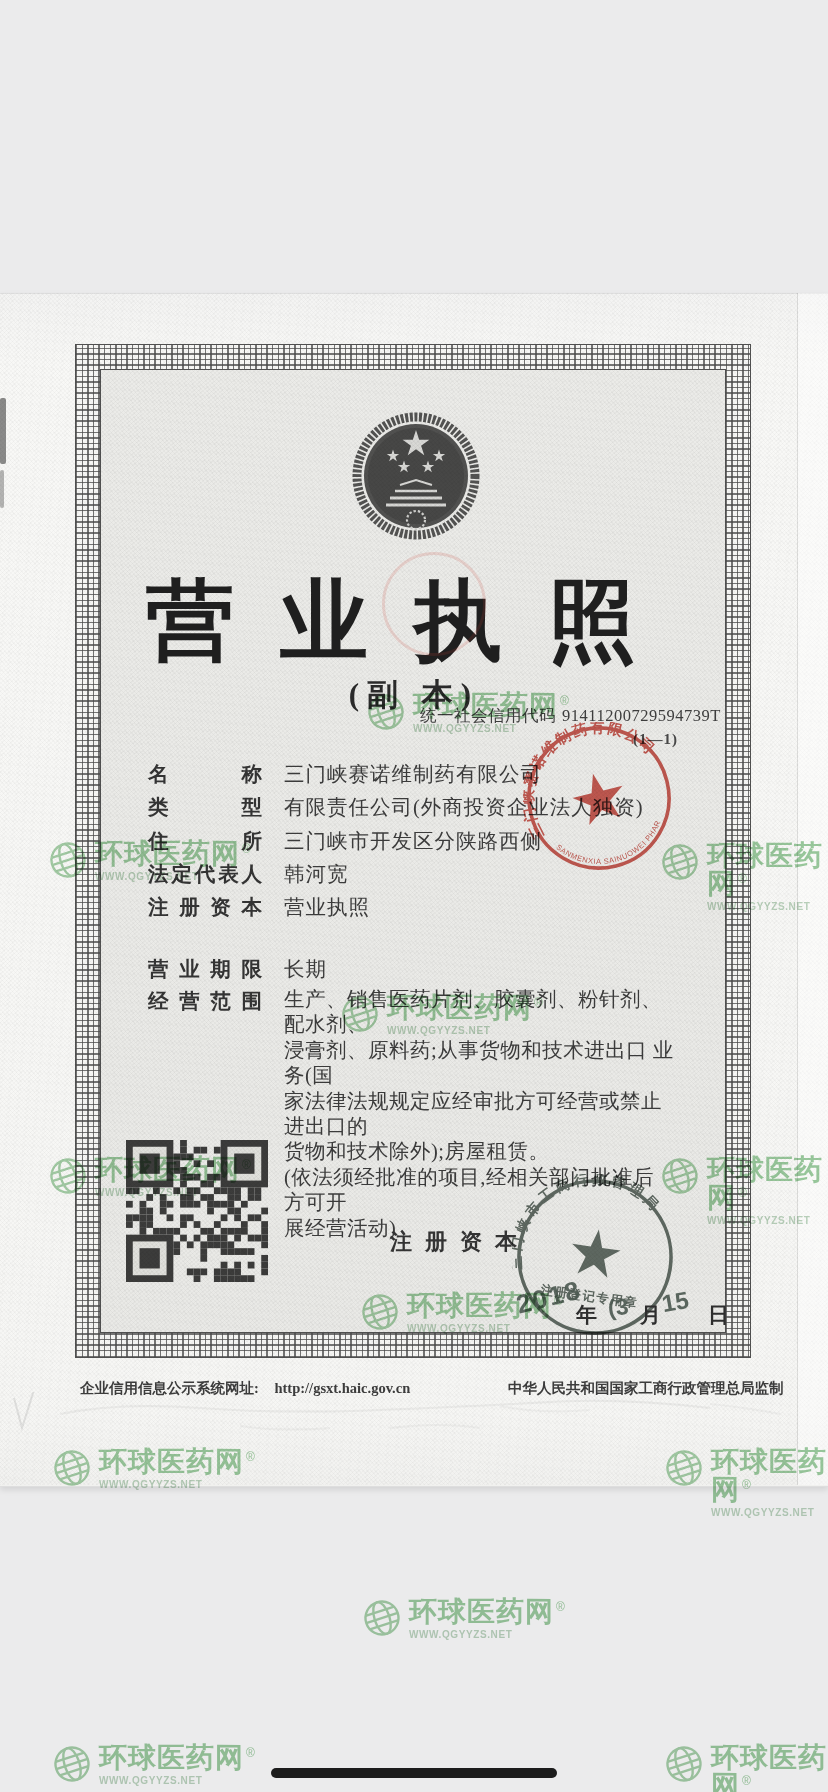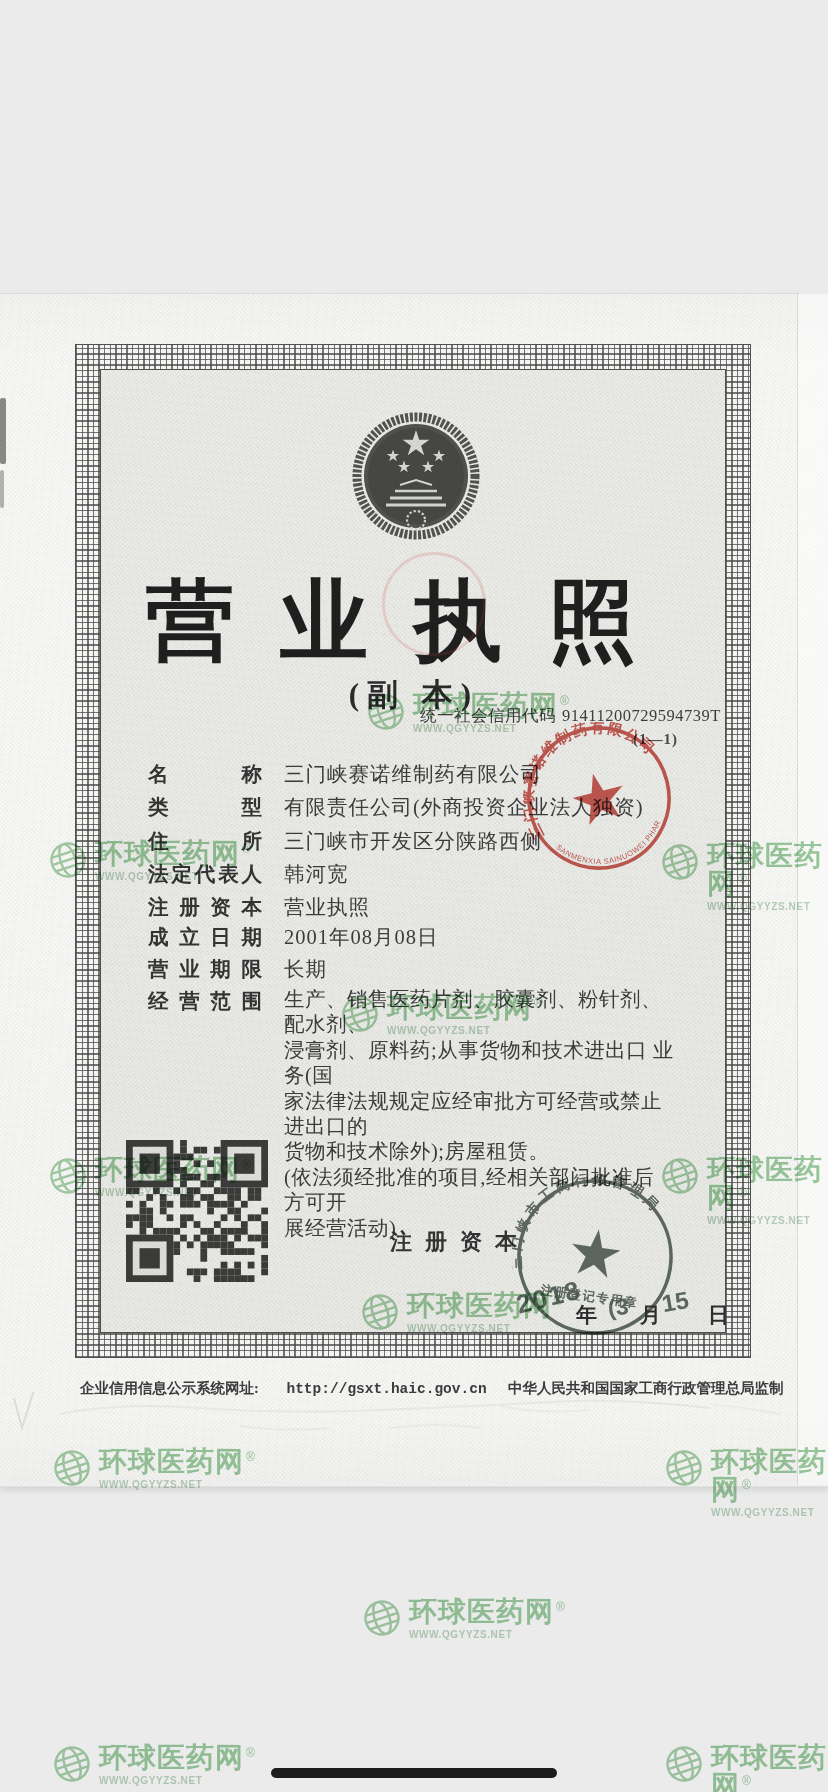--- a/index.html
+++ b/index.html
@@ -172,24 +172,20 @@
     <span class="rl">住所</span>
     <span class="rv">三门峡市开发区分陕路西侧</span>
   </div>
   <div class="row" style="top:860px">
     <span class="rl">法定代表人</span>
     <span class="rv">韩河宽</span>
   </div>
   <div class="row" style="top:893px">
     <span class="rl">注册资本</span>
     <span class="rv">营业执照</span>
-  </div>
-  <div class="row" style="top:923px">
-    <span class="rl">成立日期</span>
-    <span class="rv">2001年08月08日</span>
   </div>
   <div class="row" style="top:987px">
     <span class="rl">经营范围</span>
     <span class="rv scope">生产、销售医药片剂、胶囊剂、粉针剂、配水剂、
 浸膏剂、原料药;从事货物和技术进出口 业务(国
 家法律法规规定应经审批方可经营或禁止进出口的
 货物和技术除外);房屋租赁。
 (依法须经批准的项目,经相关部门批准后方可开
 展经营活动)</span>
   </div>
@@ -373,21 +369,21 @@
       <path id="arcCA" d="M -60 28 A 66 66 0 1 1 60 28" fill="none"></path>
       <text class="sr-cn"><textPath href="#arcCA" startOffset="2%">三门峡赛诺维制药有限公司</textPath></text>
       <path id="arcCB" d="M -54 38 A 66 66 0 0 0 54 38" fill="none"></path>
       <text class="sr-en"><textPath href="#arcCB">SANMENXIA SAINUOWEI PHARMACEUTICAL CO.,LTD.</textPath></text>
       <polygon class="sr-star" transform="translate(0,2)" points="0,-27 6.05,-8.33 25.7,-8.3 9.8,3.18 15.9,21.8 0,10.3 -15.9,21.8 -9.8,3.18 -25.7,-8.3 -6.05,-8.33"></polygon>
     </g>
   </svg>
 
   <div class="footer-left">
     <span>企业信用信息公示系统网址:</span>
-    <span style="margin-left:24px;font-family:Liberation Mono, monospace;">http://gsxt.haic.gov.cn</span>
+    <span style="margin-left:12px;font-family:Liberation Serif, serif;">http://gsxt.haic.gov.cn</span>
   </div>
   <div class="footer-right">中华人民共和国国家工商行政管理总局监制</div>
 
   <svg class="scribbles" width="828" height="80" viewBox="0 0 828 80">
     <g fill="none" stroke="#9a9a9a" stroke-width="2" opacity=".45">
       <path d="M14 6 l8 30 l12 -38"></path>
       <path d="M60 22 q60 -12 140 -6 t180 2 t170 -8 t160 6" opacity=".5"></path>
       <path d="M240 34 q40 6 90 2 m60 0 q50 -6 90 0" opacity=".4"></path>
       <path d="M500 14 q40 8 90 4 m120 -6 q40 4 70 10" opacity=".35"></path>
     </g>

